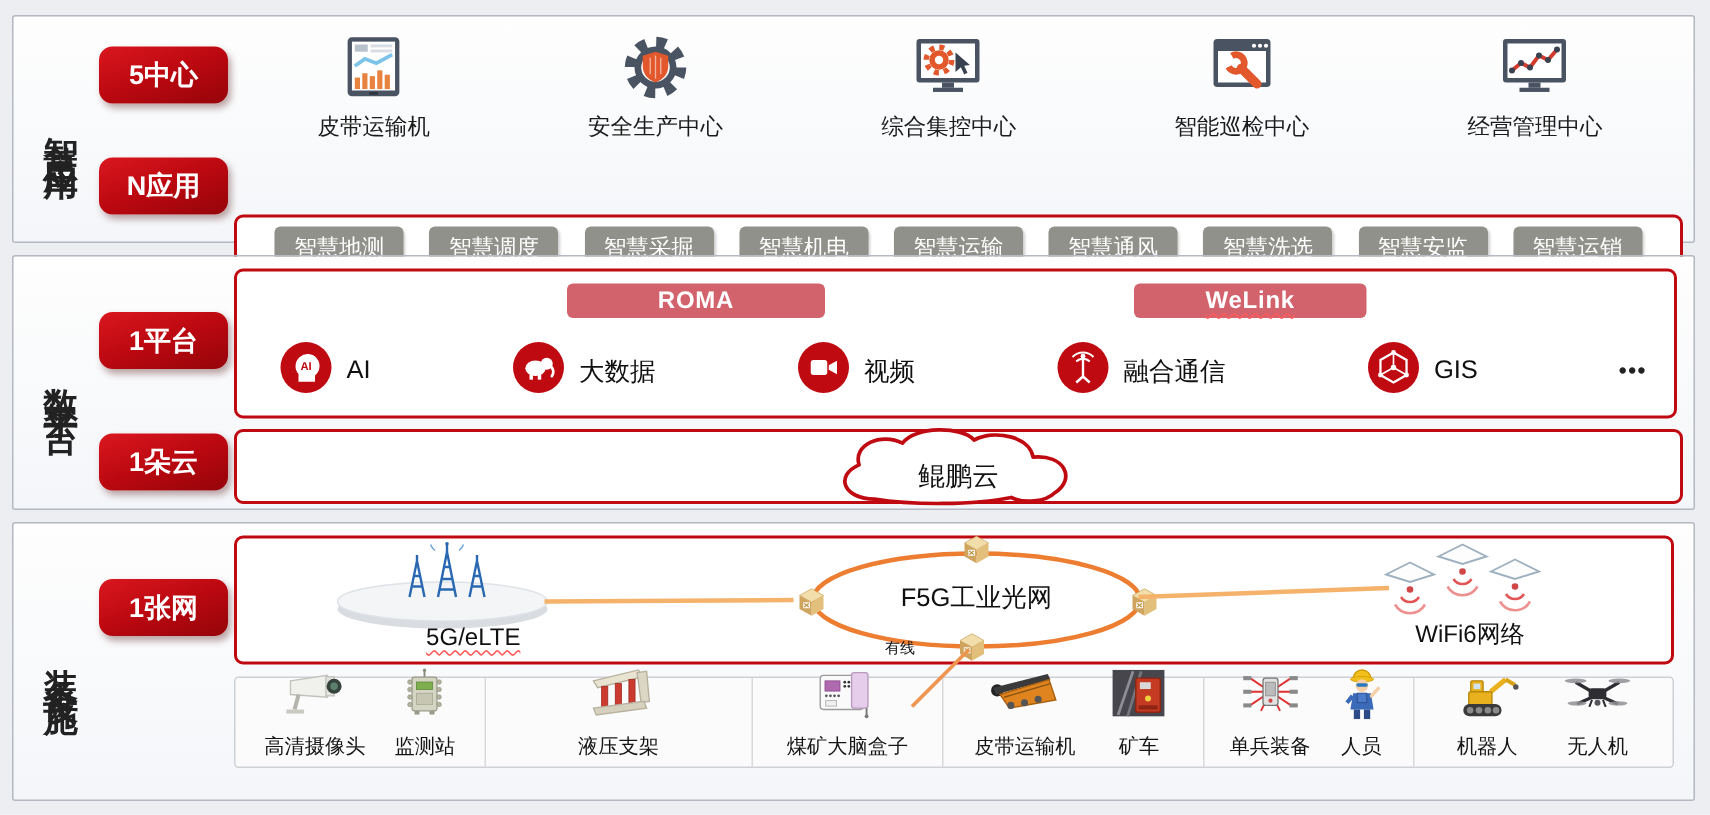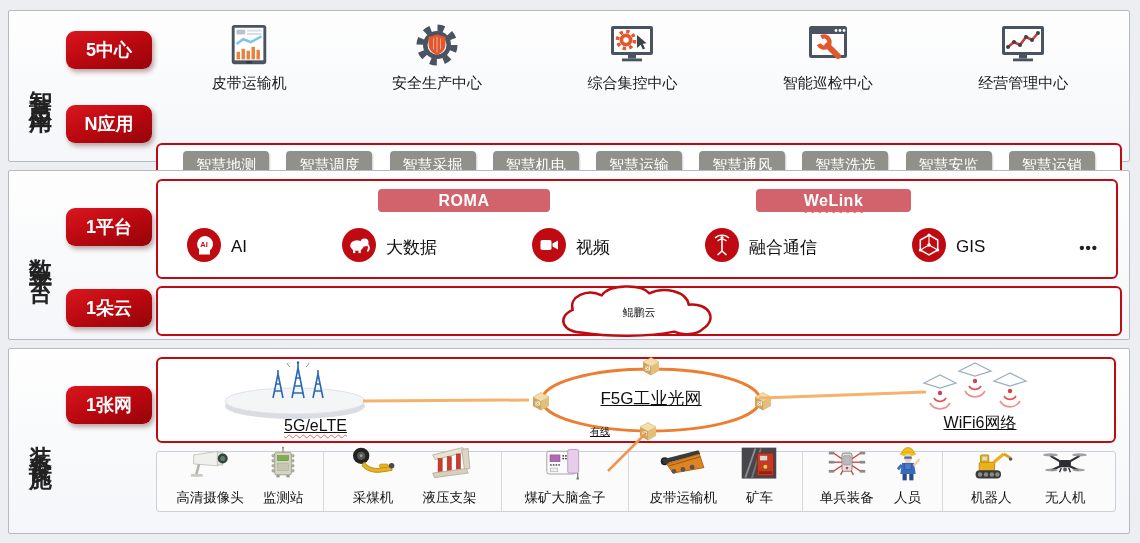--- a/index.html
+++ b/index.html
@@ -32,25 +32,25 @@
   #suite-roma{left:220px;width:172px;}
   #suite-welink{left:558px;width:155px;}
   .squiggle{text-decoration:underline wavy #ff5a5a;text-decoration-thickness:1px;text-underline-offset:3px;margin-left:40px;}
   .services-row{position:absolute;left:28px;right:18px;top:38px;height:56px;display:flex;
                 align-items:center;justify-content:space-between;}
   .service{display:flex;align-items:center;gap:9px;}
   .service-label{font-size:17px;color:#101010;}
   .svc-more{font-size:15px;font-weight:700;color:#222;letter-spacing:1px;}
   .cloud-box{left:147px;top:115px;width:966px;height:50px;}
   .cloud-wrap{position:absolute;left:50%;top:-4px;transform:translateX(-50%);width:226px;height:58px;}
-  .cloud-label{position:absolute;left:50%;top:21px;transform:translateX(-50%);font-size:11px;color:#111;white-space:nowrap;}
+  .cloud-label{position:absolute;left:50%;top:21px;transform:translateX(-50%);font-size:18px;color:#111;white-space:nowrap;}
   
   .net-box{left:147px;top:8px;width:960px;height:86px;overflow:visible;z-index:1;}
   .net-abs{position:absolute;}
-  .net-label{position:absolute;font-size:16px;color:#101010;text-align:center;text-decoration:underline;}
+  .net-label{position:absolute;font-size:16px;color:#101010;text-align:center;}
   .net-lines{position:absolute;left:0;top:0;width:1122px;height:186px;pointer-events:none;z-index:2;}
   .router{position:absolute;width:24px;height:22px;z-index:3;}
   .devices-box{position:absolute;left:147px;top:102px;width:960px;height:61px;background:#fbfbfc;
                border:1px solid #cdd0d5;border-radius:3px;display:flex;box-sizing:border-box;}
   .dev-group{display:flex;justify-content:space-evenly;align-items:flex-end;border-right:1px solid #d9d9d9;
              padding-bottom:4px;box-sizing:border-box;}
   .dev-group:last-child{border-right:none;}
   .device{display:flex;flex-direction:column;align-items:center;gap:1px;}
   .device-label{font-size:13.5px;color:#151515;white-space:nowrap;}
 </style>
@@ -384,33 +384,20 @@
                 <rect x="28" y="35" width="4" height="3" fill="#9a9a88"></rect>
             </svg>
           </span>
           <span class="device-label">监测站</span>
         </div>
       </div>
 
       <div class="dev-group" style="flex:0 0 18.6%;">
         <div class="device">
           <span>
-            <svg width="50" height="40" viewBox="0 0 52 44">
-              <circle cx="13" cy="13" r="9" fill="#222"></circle>
-              <circle cx="13" cy="13" r="4.5" fill="#555"></circle>
-              <circle cx="13" cy="13" r="1.6" fill="#999"></circle>
-              <path d="M16 20 C 22 27 30 28 36 26 L 46 24 L 47 29 L 34 31 C 26 32 18 29 14 24 Z" fill="#e8b11d" stroke="#b8880d"></path>
-              <rect x="33" y="22" width="10" height="4" rx="2" fill="#e8b11d" stroke="#b8880d" stroke-width=".7"></rect>
-              <circle cx="46.5" cy="24" r="3" fill="#4a4a4a"></circle>
-            </svg>
-          </span>
-          <span class="device-label">采煤机</span>
-        </div>
-        <div class="device">
-          <span>
             <svg width="48" height="40" viewBox="0 0 50 44">
               <polygon points="7,12 40,4 43,9 10,17" fill="#e9e4d2" stroke="#b7b29e"></polygon>
               <polygon points="39,6 46,5 48,27 42,28" fill="#dcd7c5" stroke="#b7b29e"></polygon>
               <rect x="13" y="16" width="4.5" height="16" fill="#cc3b2f" stroke="#9e2a20" stroke-width=".6"></rect>
               <rect x="23" y="14" width="4.5" height="16" fill="#cc3b2f" stroke="#9e2a20" stroke-width=".6"></rect>
               <rect x="33" y="11" width="4.5" height="17" fill="#cc3b2f" stroke="#9e2a20" stroke-width=".6"></rect>
               <polygon points="7,32 44,27 46,32 9,37" fill="#d6d1bf" stroke="#b7b29e"></polygon>
             </svg>
           </span>
           <span class="device-label">液压支架</span>

